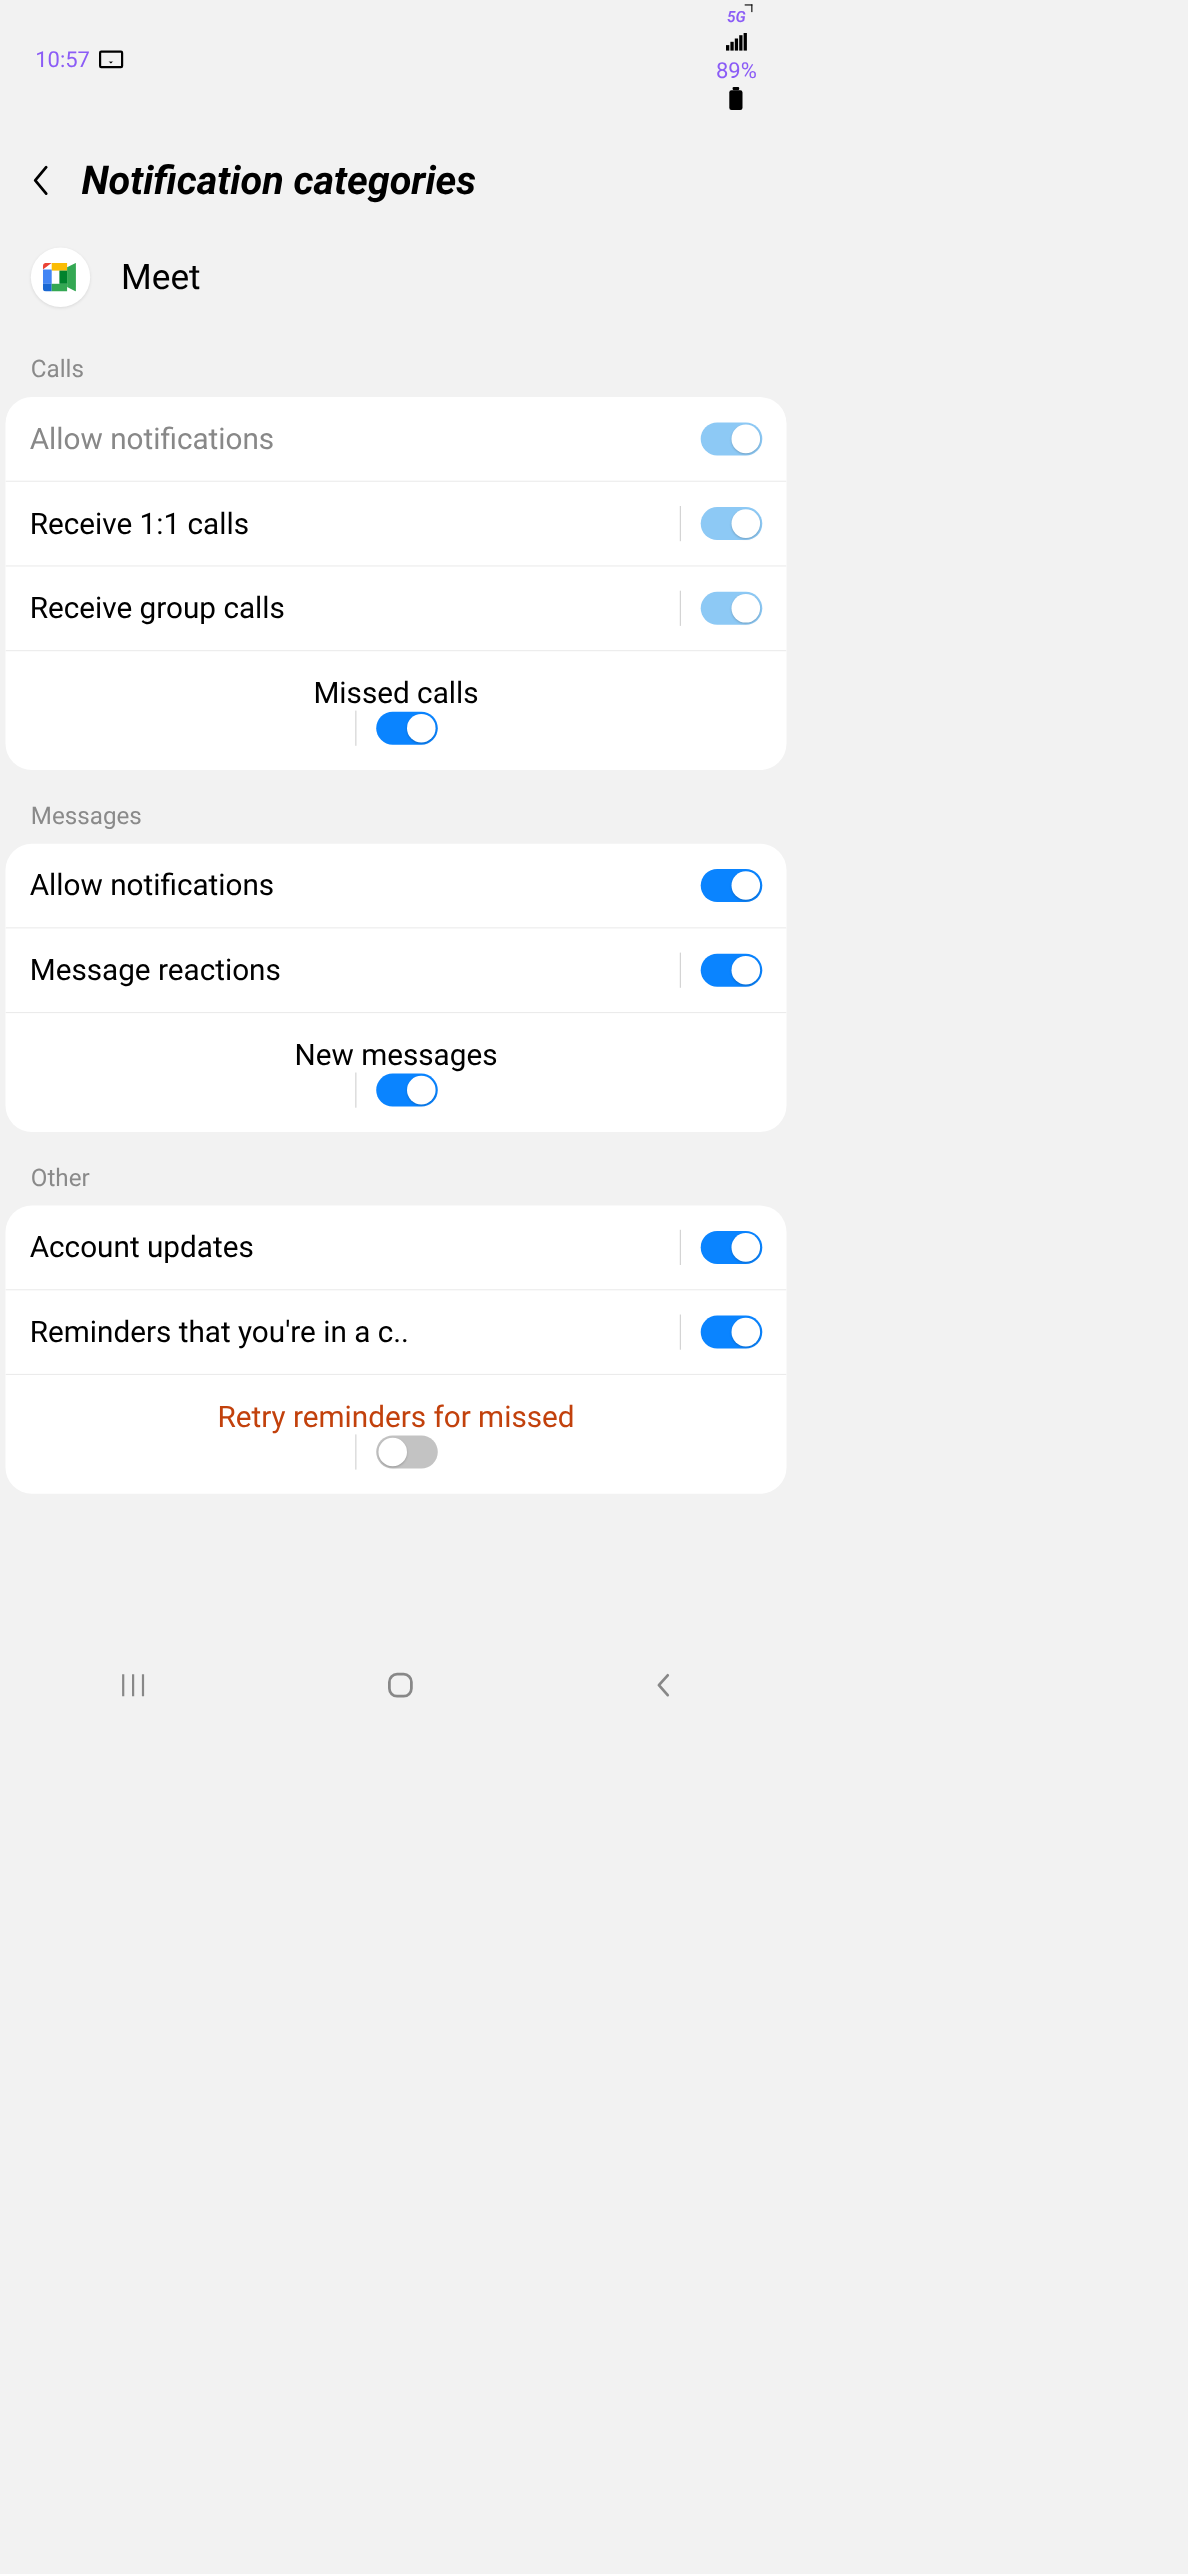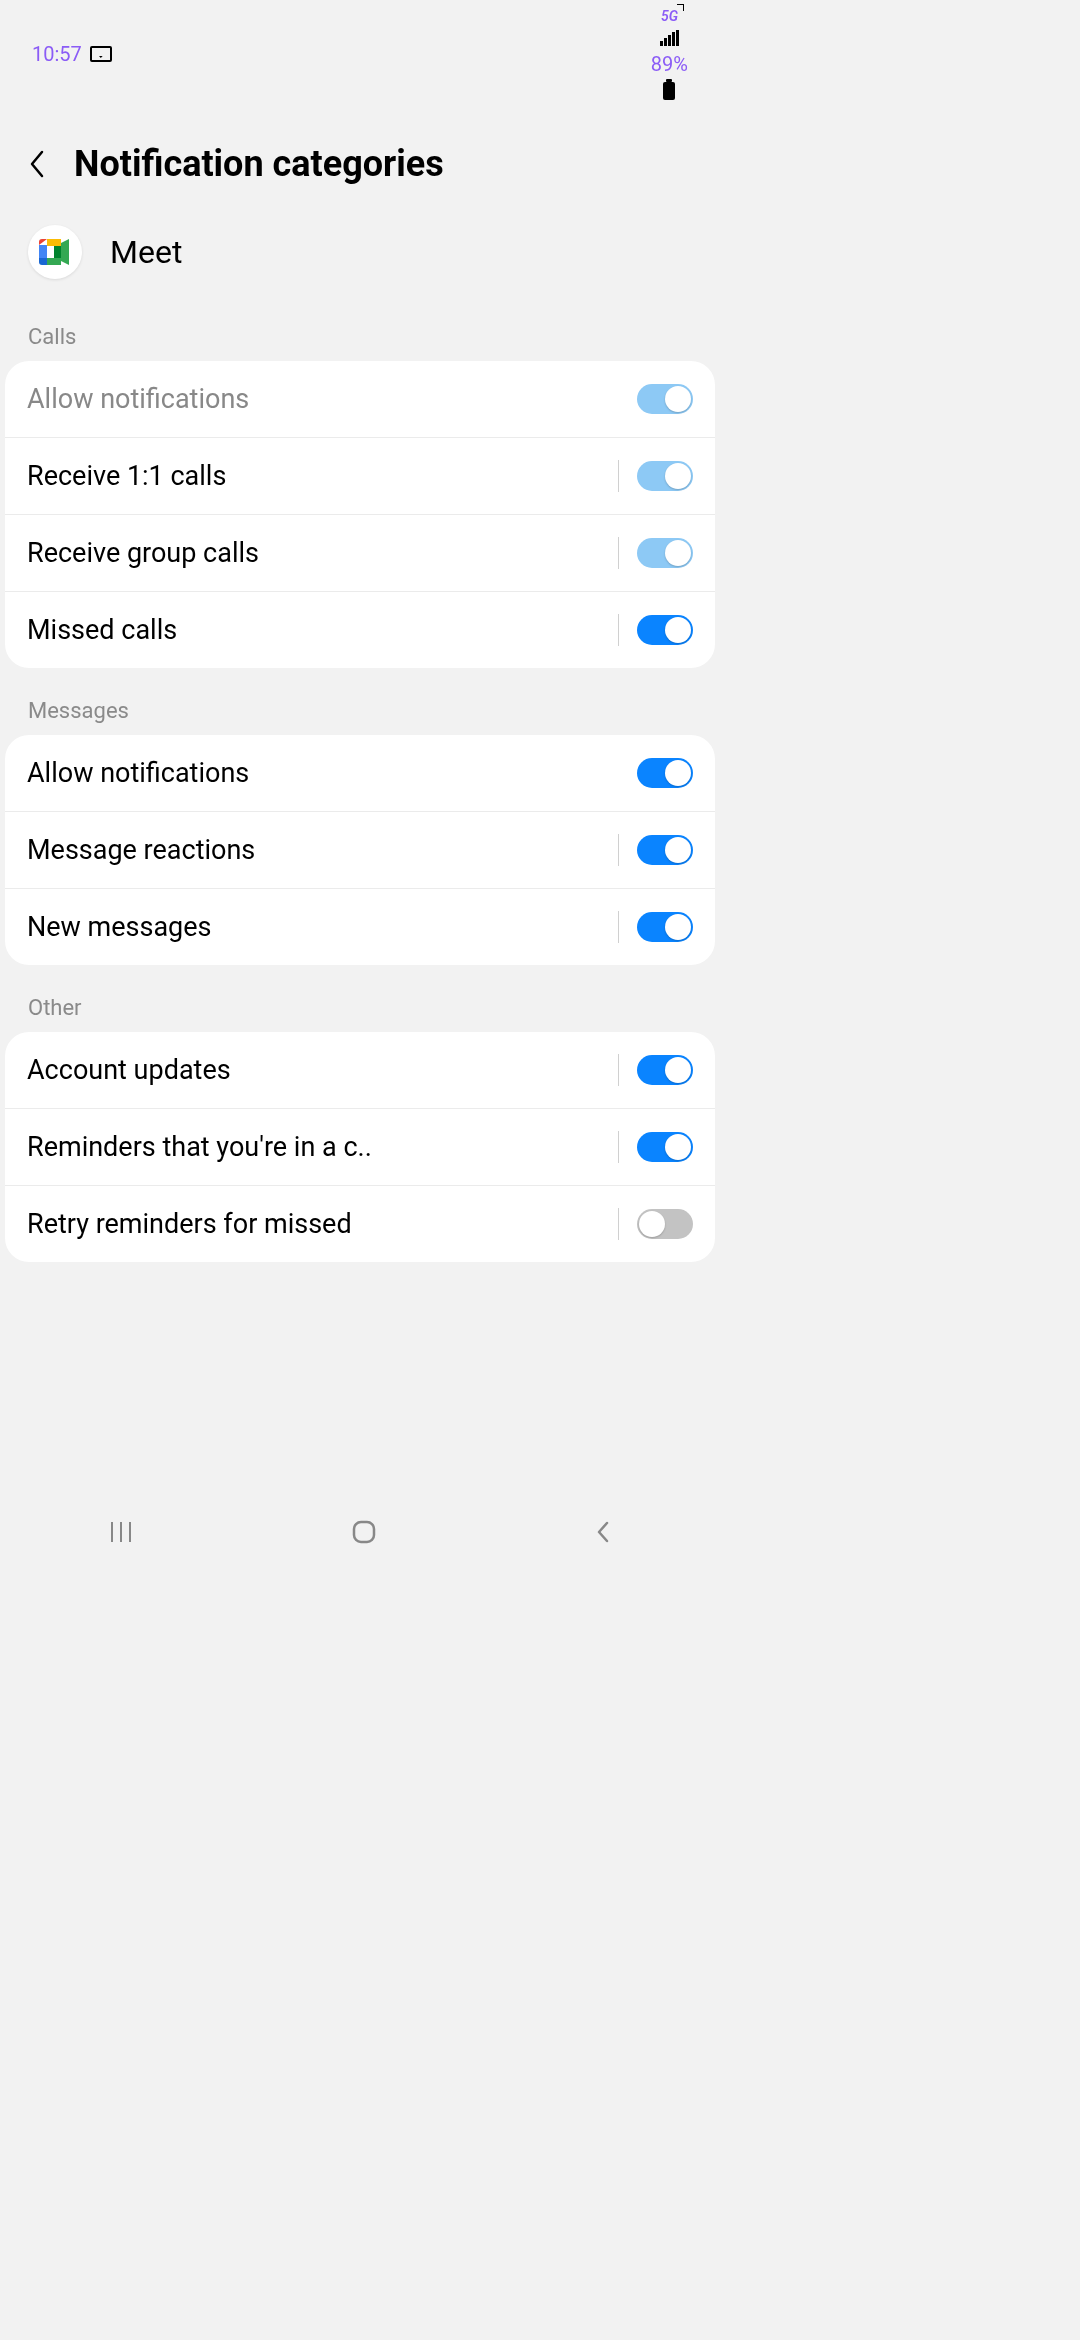--- a/index.html
+++ b/index.html
@@ -81,20 +81,21 @@
       width: 6px;
       height: 3px;
       background: #000;
       border-radius: 1px;
     }
     .header {
       display: flex;
       align-items: center;
       padding: 35px 28px 20px 28px;
       gap: 28px;
+      font-style: italic;
     }
     .back-chevron {
       width: 18px;
       height: 30px;
       position: relative;
     }
     .back-chevron svg {
       width: 100%;
       height: 100%;
     }
@@ -143,20 +144,21 @@
     .row {
       display: flex;
       align-items: center;
       justify-content: space-between;
       padding: 22px 22px;
       border-bottom: 1px solid #ebebeb;
       min-height: 68px;
     }
     .row:last-child {
       border-bottom: none;
+      flex-direction: column;
     }
     .row-label {
       font-size: 27px;
       color: #000;
       white-space: nowrap;
       overflow: hidden;
       text-overflow: ellipsis;
       max-width: 500px;
     }
     .row-label.dim {
@@ -232,21 +234,21 @@
       content: '';
       position: absolute;
       top: -4px;
       right: -6px;
       width: 6px;
       height: 6px;
       border-top: 1.5px solid #000;
       border-right: 1.5px solid #000;
     }
     .truncated {
-      color: #000000;
+      color: #c2410c;
     }
   </style>
 </head>
 <body>
 
 <div class="status-bar">
   <div class="status-left">
     <span>10:57</span>
     <span class="email-icon"></span>
   </div>

